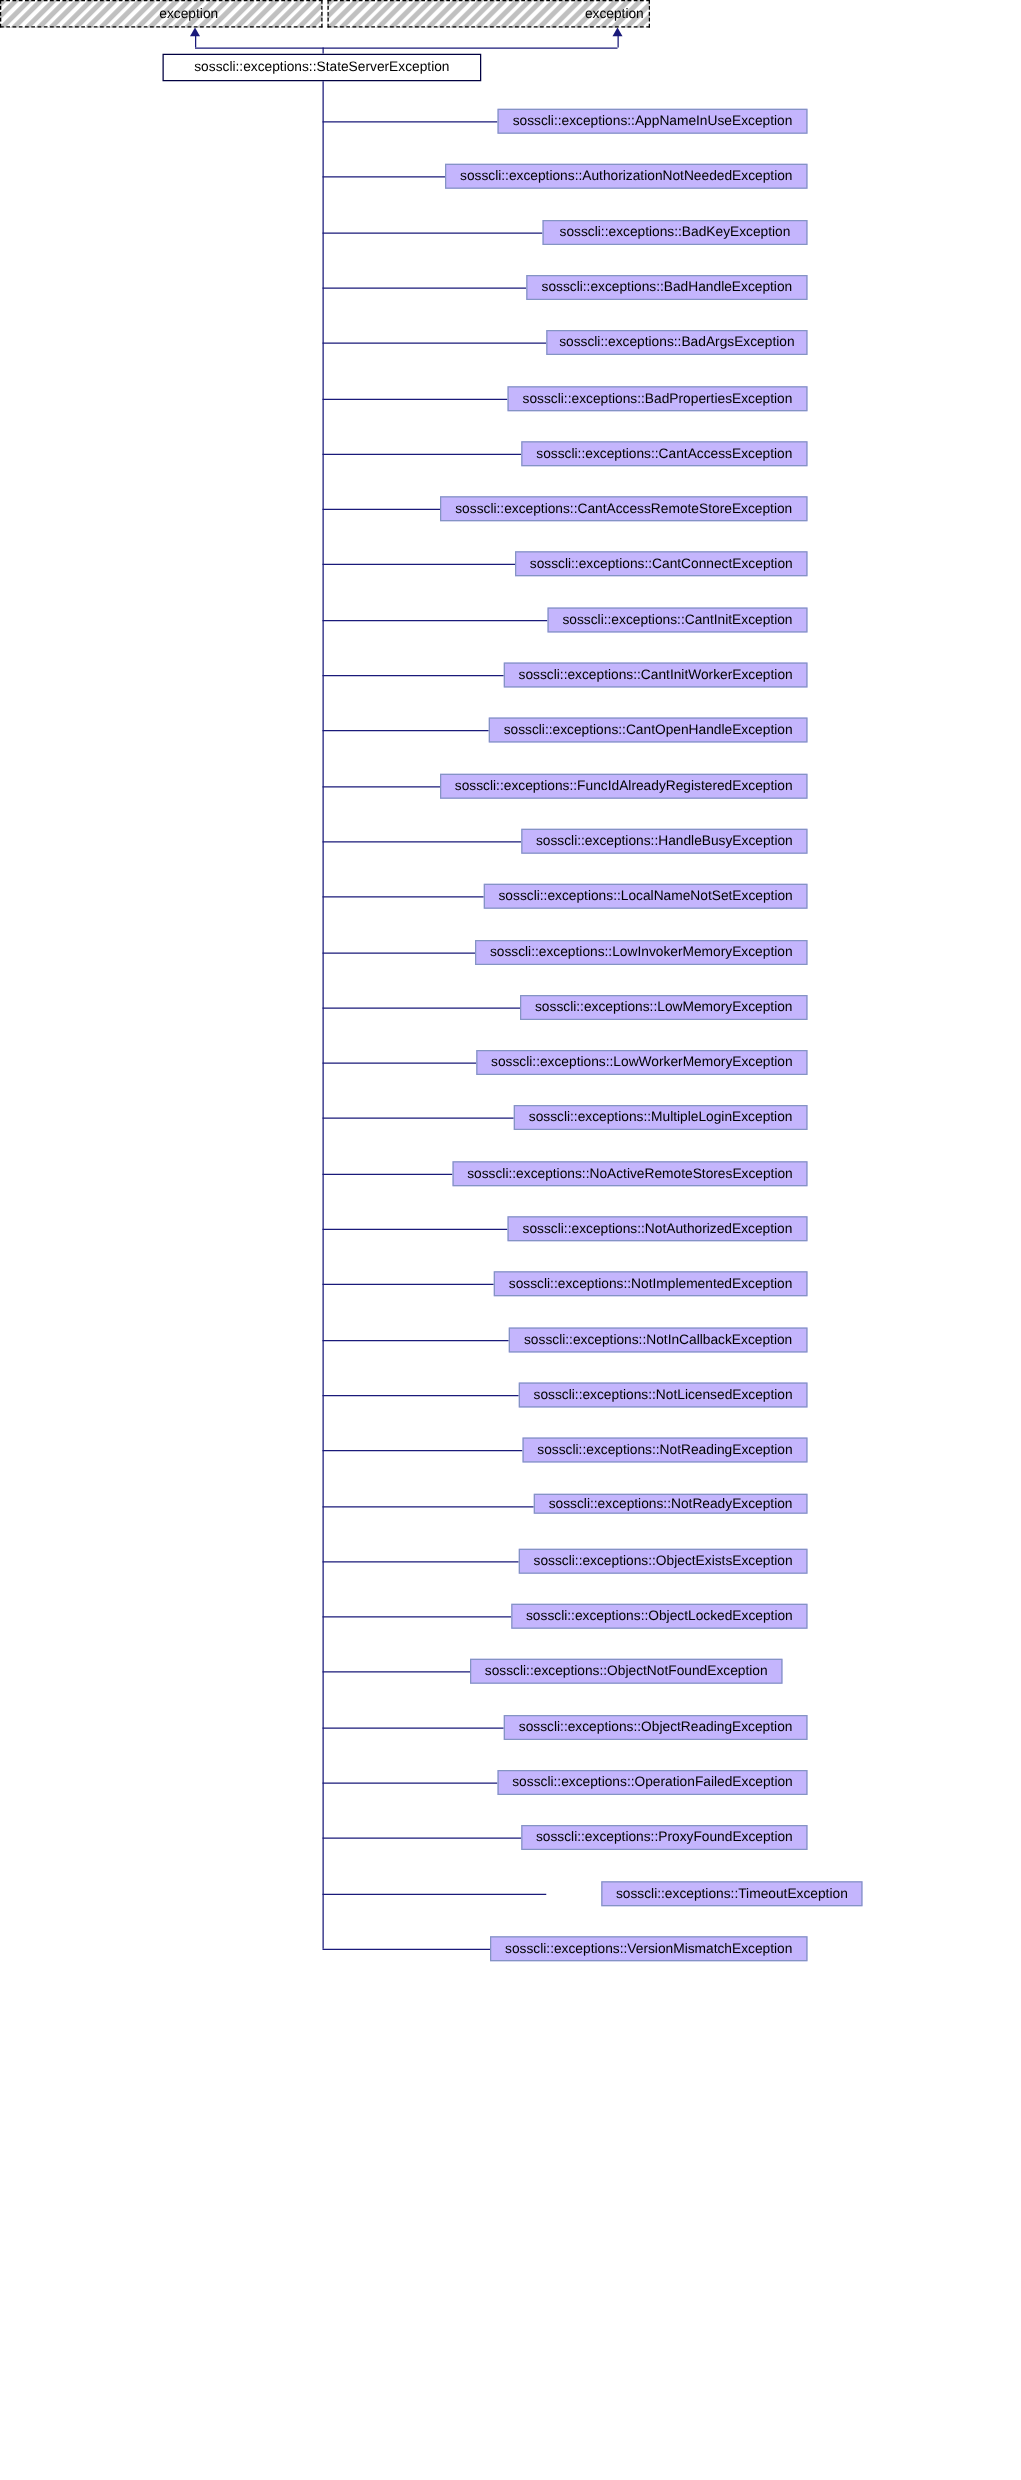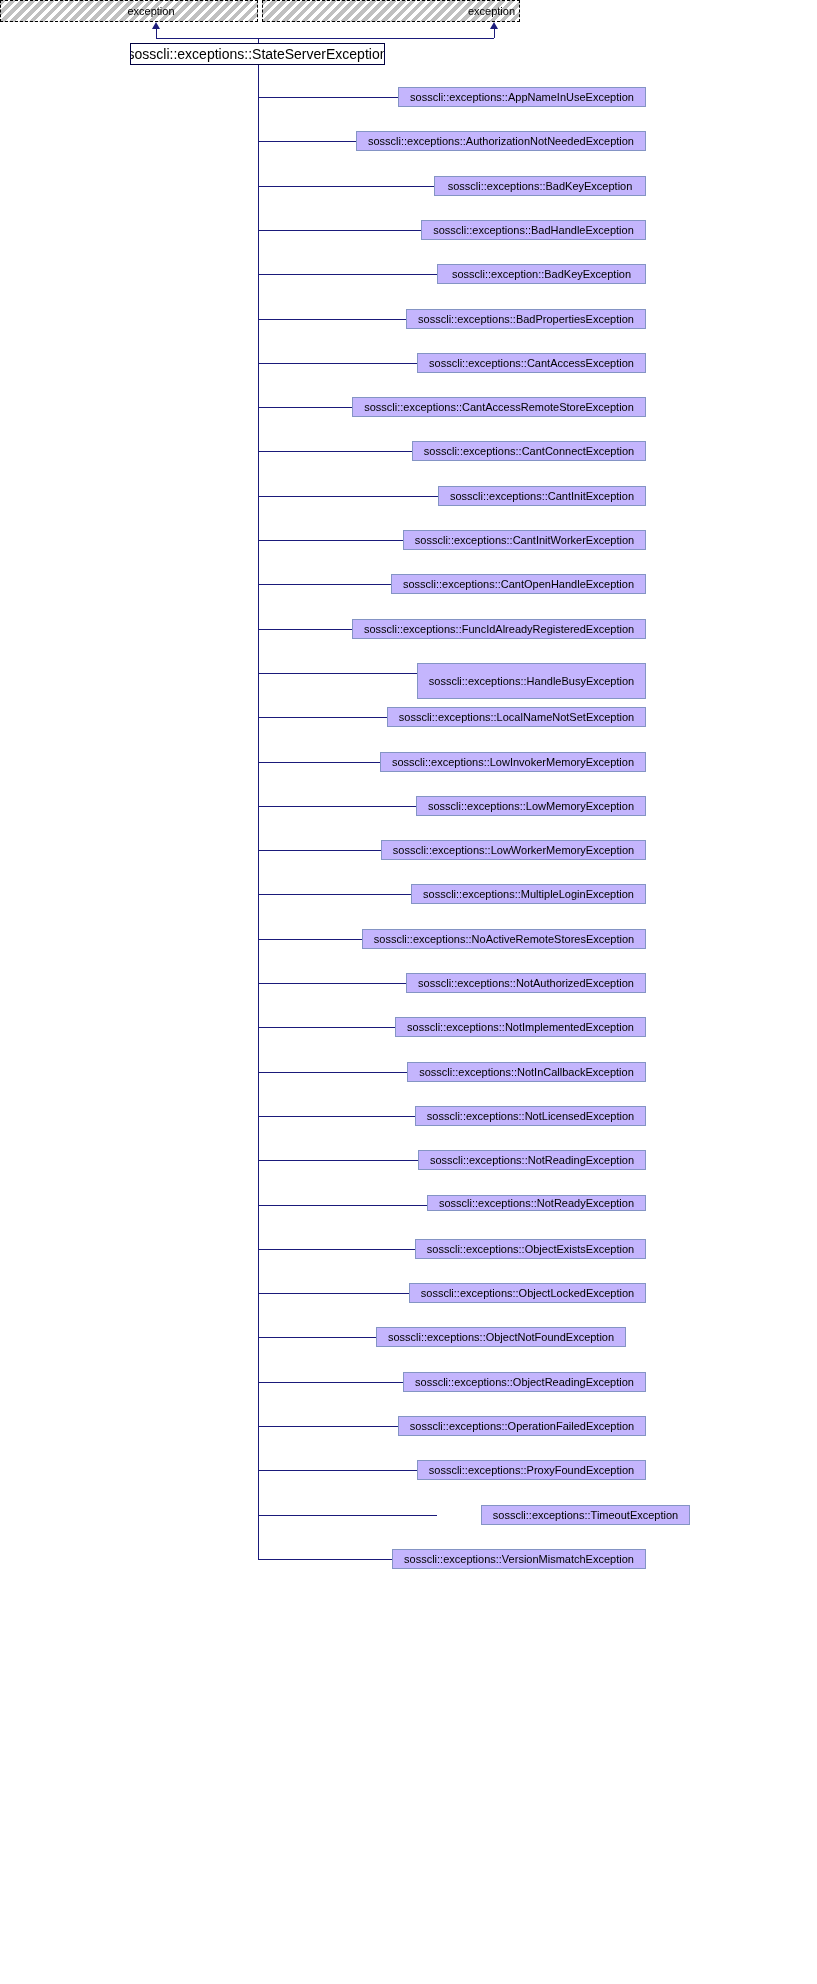--- a/index.html
+++ b/index.html
@@ -53,21 +53,21 @@
     position: absolute;
     box-sizing: border-box;
     border: 1px solid #000040;
     background: #ffffff;
     display: flex;
     align-items: center;
     justify-content: center;
     overflow: hidden;
   }
   .root-box .rb-label {
-    font-size: 14px;
+    font-size: 11px;
     line-height: 11px;
     color: #000000;
     white-space: nowrap;
   }
 
   
   .node-box {
     position: absolute;
     box-sizing: border-box;
     border: 1px solid #8494c4;
@@ -137,21 +137,21 @@
     <div class="edge-h" style="left: 258px; top: 186px; width: 176px;"></div>
     <div class="node-box" style="left: 434px; top: 176px; width: 212px; height: 20px;">
       <span class="nb-label">sosscli::exceptions::BadKeyException</span>
     </div>
     <div class="edge-h" style="left: 258px; top: 230px; width: 163px;"></div>
     <div class="node-box" style="left: 421px; top: 220px; width: 225px; height: 20px;">
       <span class="nb-label">sosscli::exceptions::BadHandleException</span>
     </div>
     <div class="edge-h" style="left: 258px; top: 274px; width: 179px;"></div>
     <div class="node-box" style="left: 437px; top: 264px; width: 209px; height: 20px;">
-      <span class="nb-label">sosscli::exception::BadKeyException</span>
+      <span class="nb-label">sosscli::exceptions::BadArgsException</span>
     </div>
     <div class="edge-h" style="left: 258px; top: 319px; width: 148px;"></div>
     <div class="node-box" style="left: 406px; top: 309px; width: 240px; height: 20px;">
       <span class="nb-label">sosscli::exceptions::BadPropertiesException</span>
     </div>
     <div class="edge-h" style="left: 258px; top: 363px; width: 159px;"></div>
     <div class="node-box" style="left: 417px; top: 353px; width: 229px; height: 20px;">
       <span class="nb-label">sosscli::exceptions::CantAccessException</span>
     </div>
     <div class="edge-h" style="left: 258px; top: 407px; width: 94px;"></div>
@@ -172,21 +172,21 @@
     </div>
     <div class="edge-h" style="left: 258px; top: 584px; width: 133px;"></div>
     <div class="node-box" style="left: 391px; top: 574px; width: 255px; height: 20px;">
       <span class="nb-label">sosscli::exceptions::CantOpenHandleException</span>
     </div>
     <div class="edge-h" style="left: 258px; top: 629px; width: 94px;"></div>
     <div class="node-box" style="left: 352px; top: 619px; width: 294px; height: 20px;">
       <span class="nb-label">sosscli::exceptions::FuncIdAlreadyRegisteredException</span>
     </div>
     <div class="edge-h" style="left: 258px; top: 673px; width: 159px;"></div>
-    <div class="node-box" style="left: 417px; top: 663px; width: 229px; height: 36px;">
+    <div class="node-box" style="left: 417px; top: 663px; width: 229px; height: 20px;">
       <span class="nb-label">sosscli::exceptions::HandleBusyException</span>
     </div>
     <div class="edge-h" style="left: 258px; top: 717px; width: 129px;"></div>
     <div class="node-box" style="left: 387px; top: 707px; width: 259px; height: 20px;">
       <span class="nb-label">sosscli::exceptions::LocalNameNotSetException</span>
     </div>
     <div class="edge-h" style="left: 258px; top: 762px; width: 122px;"></div>
     <div class="node-box" style="left: 380px; top: 752px; width: 266px; height: 20px;">
       <span class="nb-label">sosscli::exceptions::LowInvokerMemoryException</span>
     </div>

